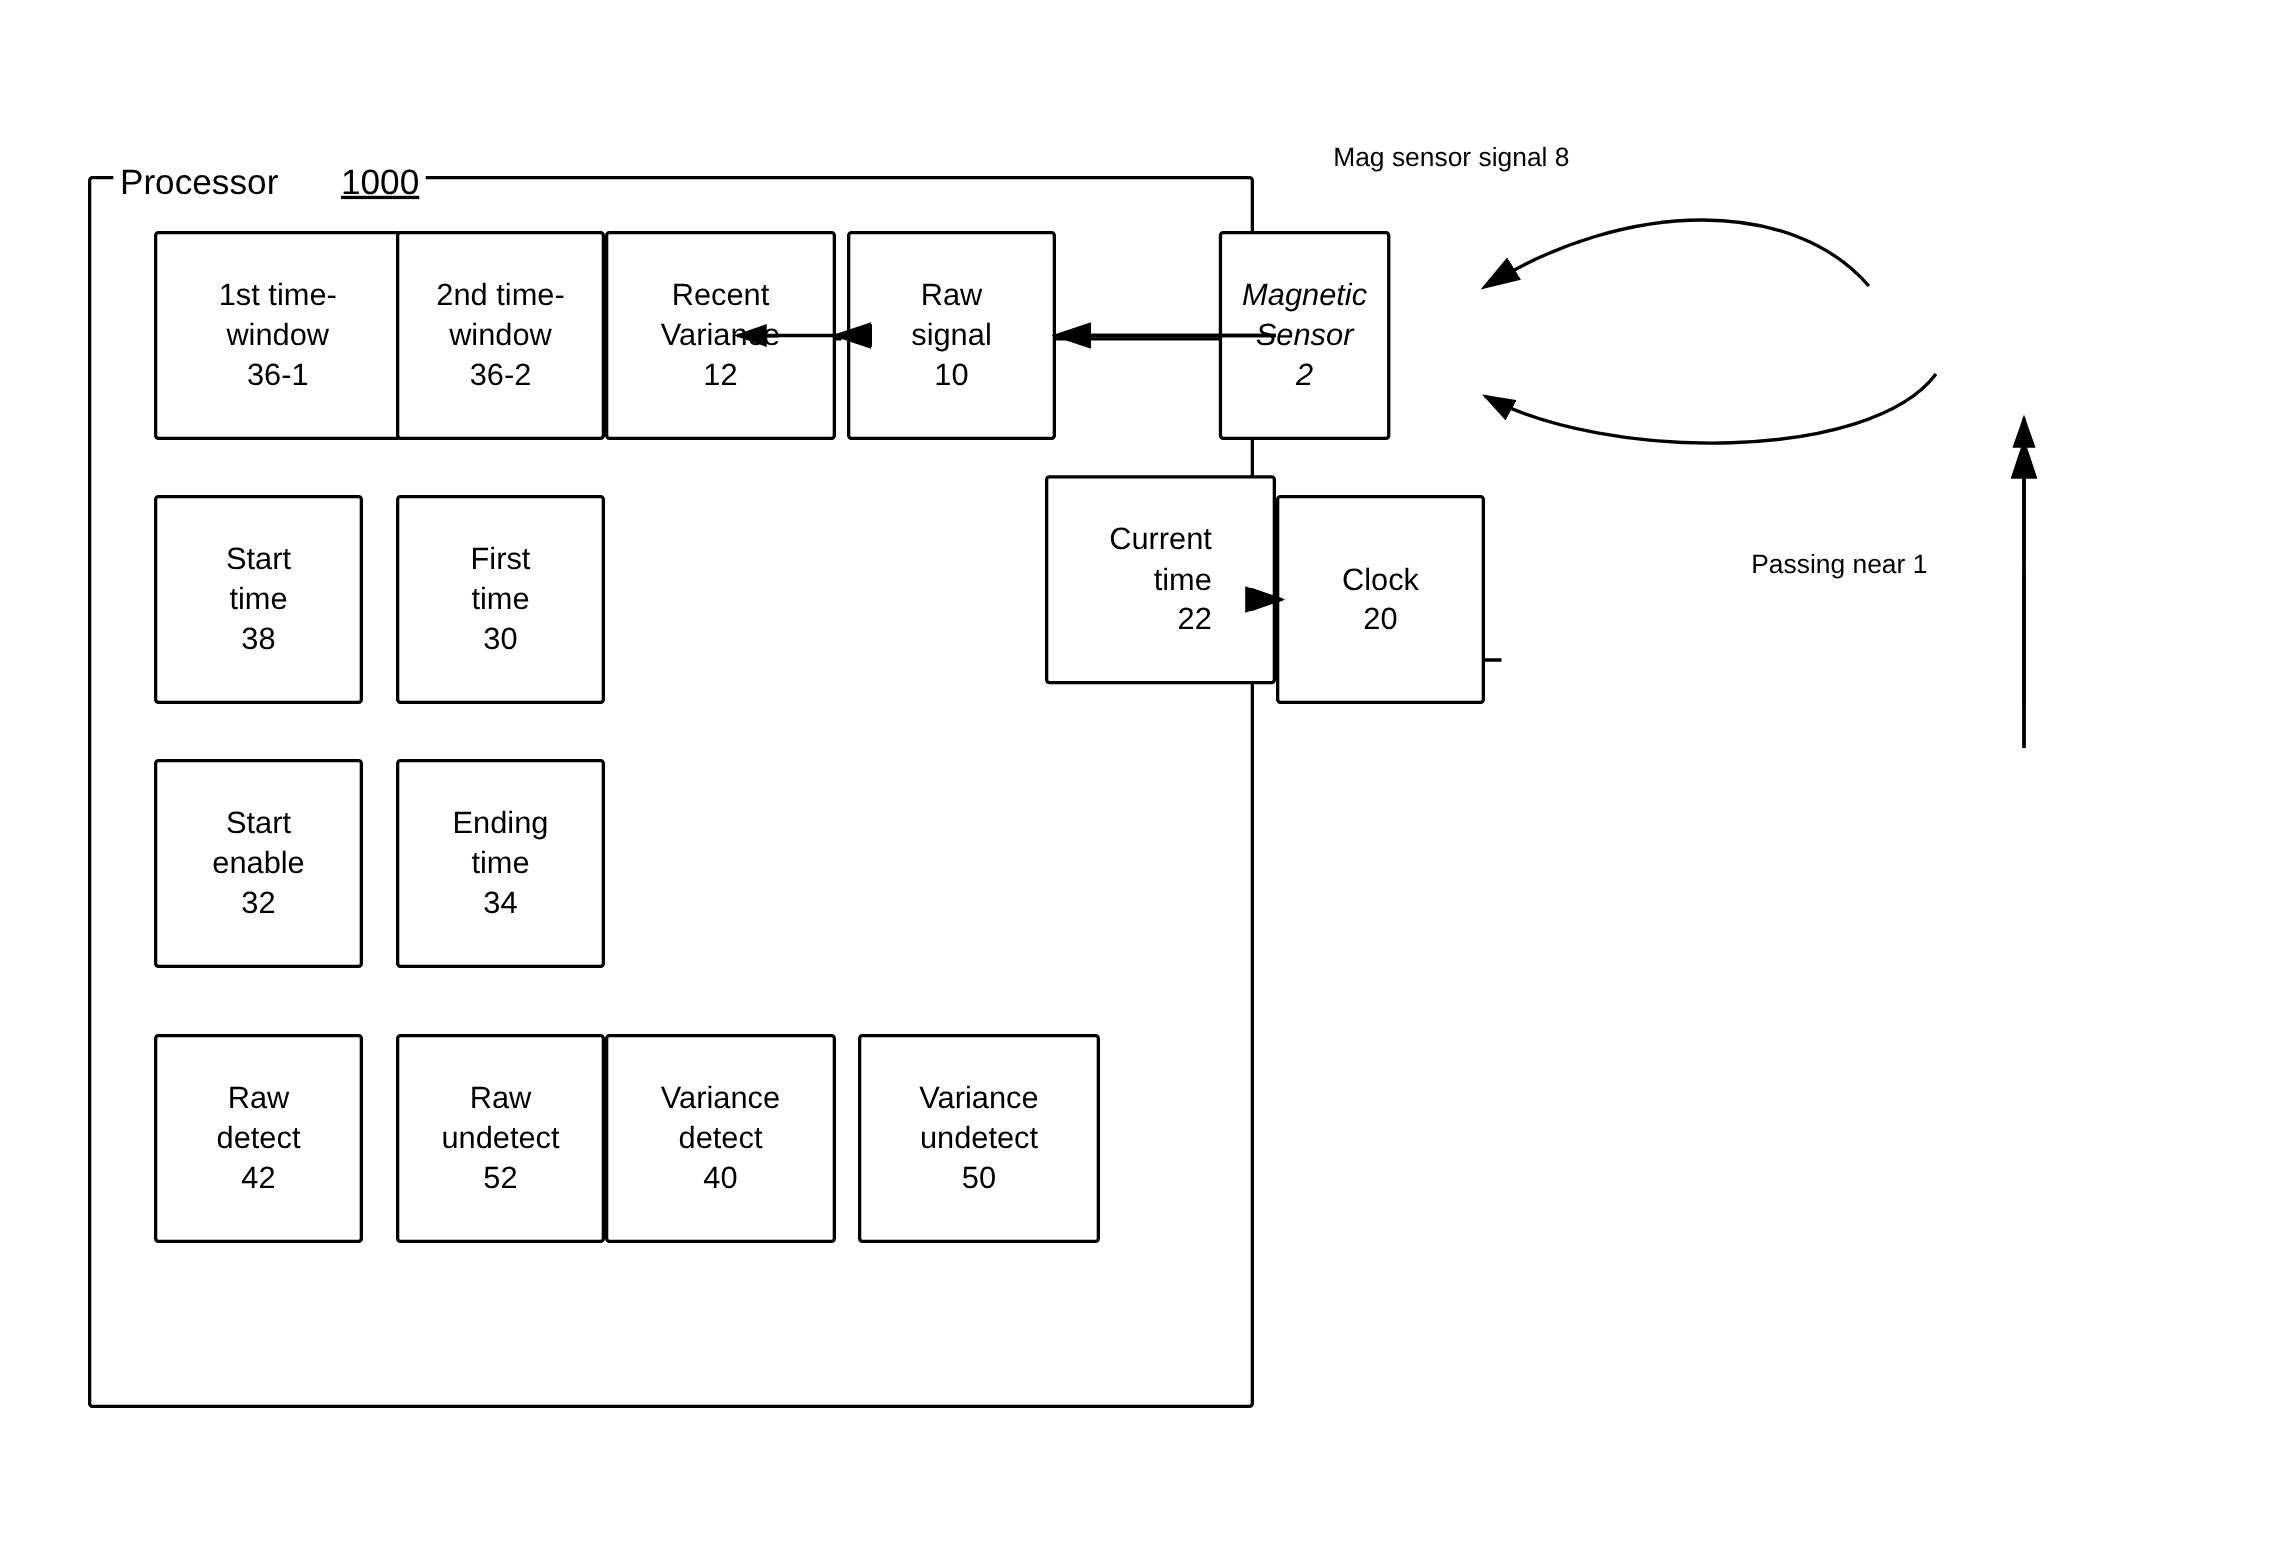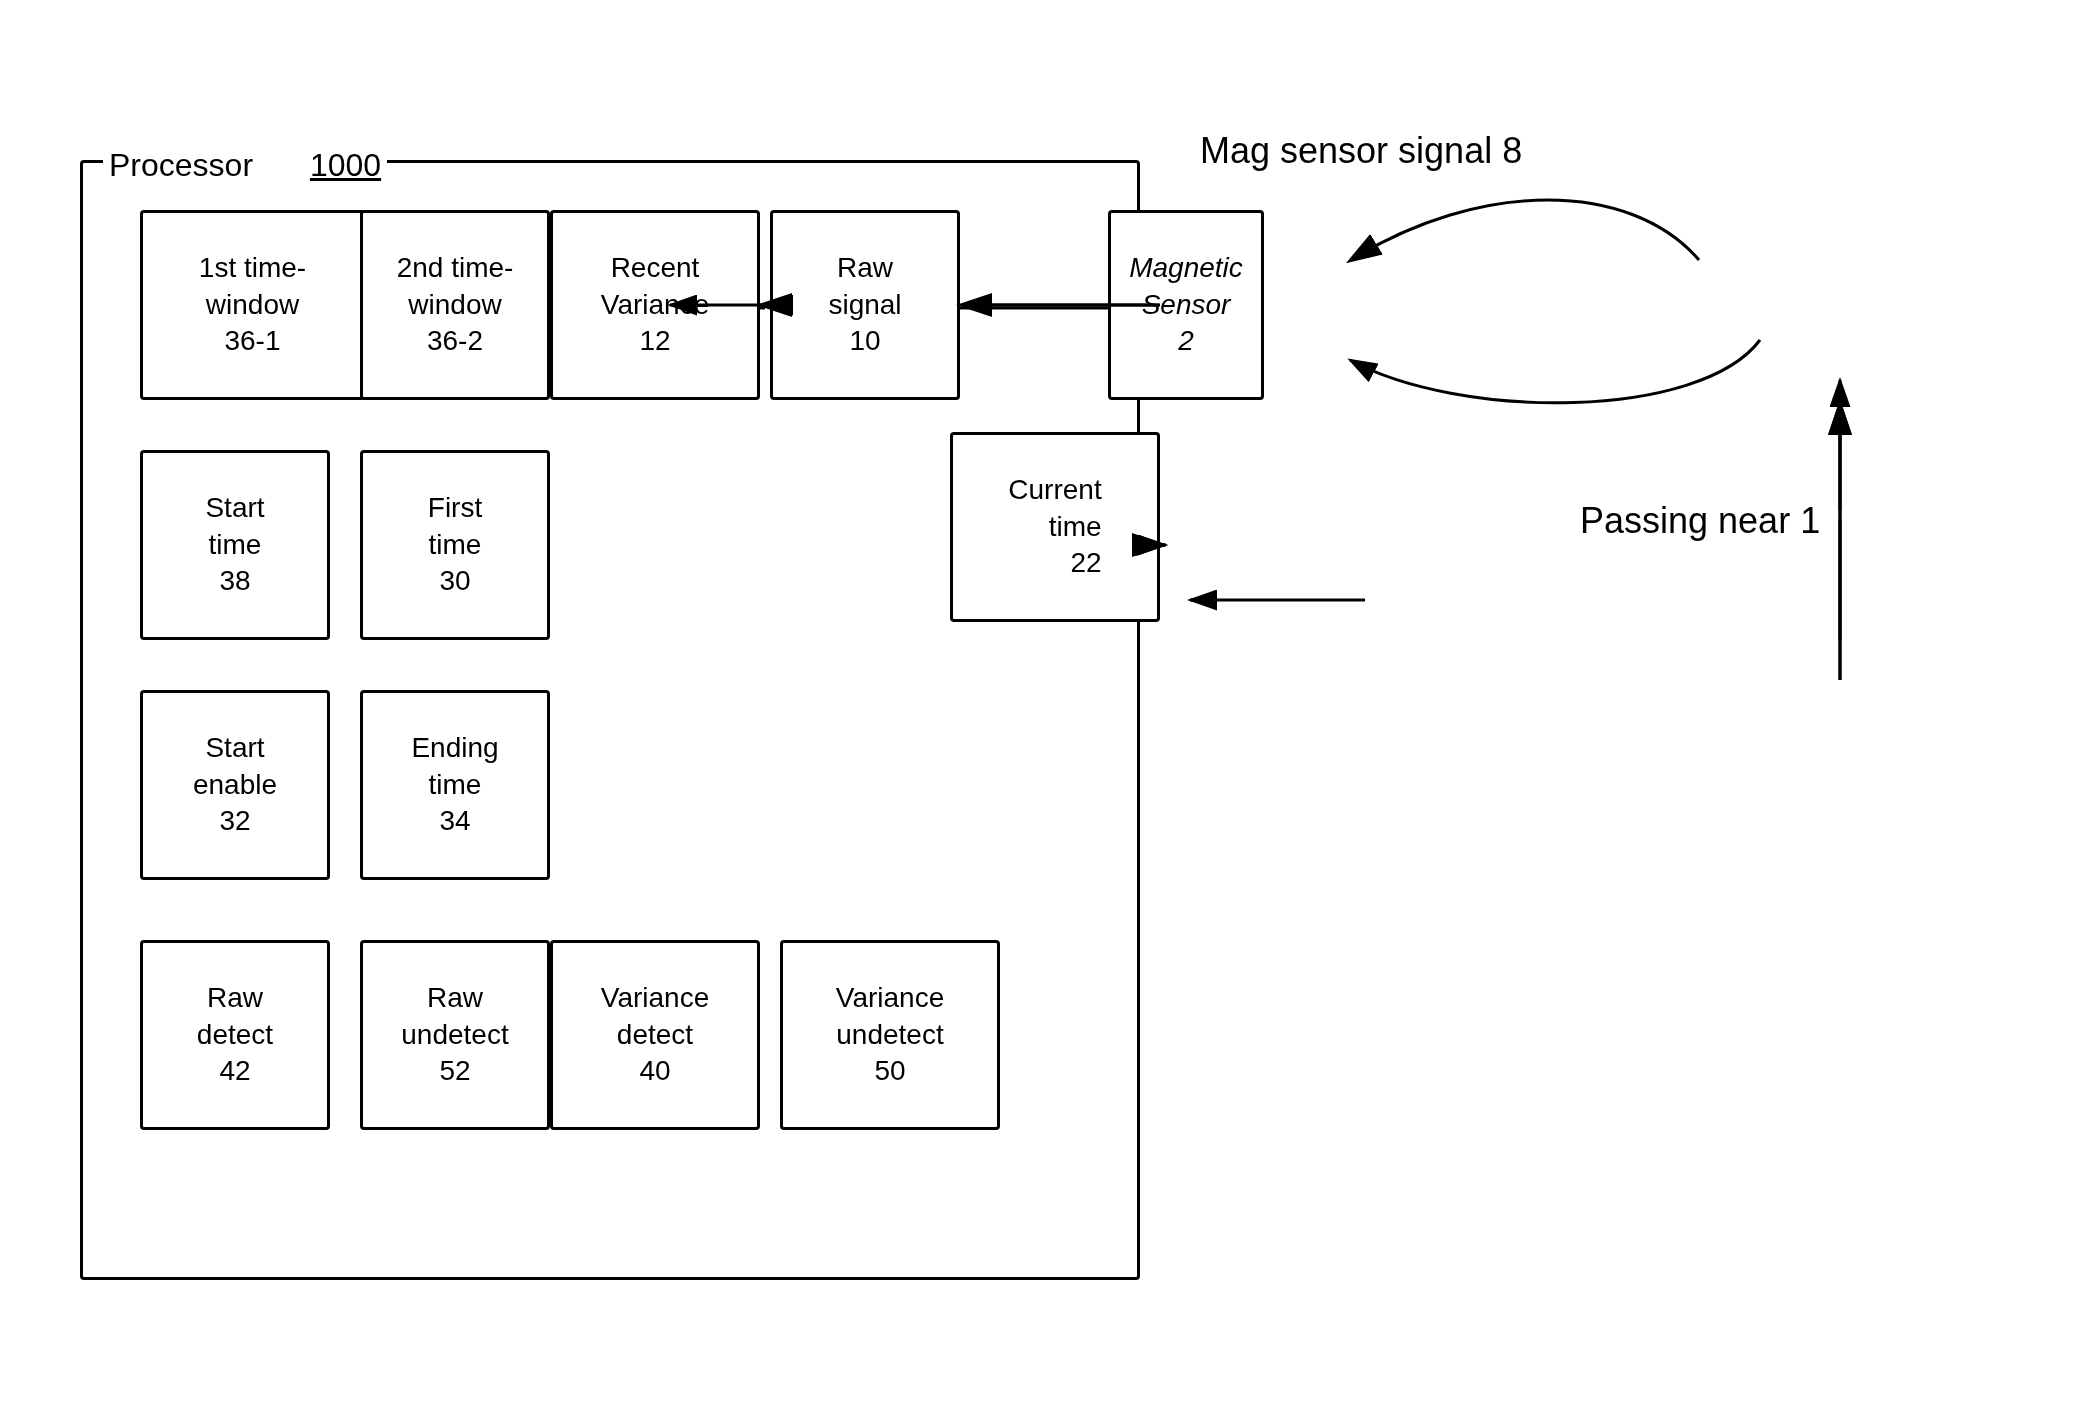--- a/index.html
+++ b/index.html
@@ -65,22 +65,23 @@
       top: 0;
       left: 0;
       width: 100%;
       height: 100%;
       overflow: visible;
       pointer-events: none;
     }
 
     .label-text {
       position: absolute;
-      font-size: 36px;
+      font-size: 24px;
       text-align: right;
+      margin-left: 12px;
     }
   </style>
 </head>
 <body>
 
 <div class="diagram-container">
 
   <div class="processor-box">
     <div class="processor-label">Processor <span style="text-decoration:underline">1000</span></div>
   </div>
@@ -132,20 +133,23 @@
   </div>
 
   <div class="block" style="left:280px; top:370px; width:190px; height:190px;">
     First<br>time<br>30
   </div>
 
   <div class="block" style="left:870px; top:352px; width:210px; height:190px;text-align:right;">
     Current<br>time<br>22
   </div>
 
+  <div class="block" style="left:1080px; top:370px; width:190px; height:190px;">
+    Clock<br>20
+  </div>
 
   <div class="block" style="left:60px; top:610px; width:190px; height:190px;">
     Start<br>enable<br>32
   </div>
 
   <div class="block" style="left:280px; top:610px; width:190px; height:190px;">
     Ending<br>time<br>34
   </div>
 
   <div class="block" style="left:60px; top:860px; width:190px; height:190px;">

